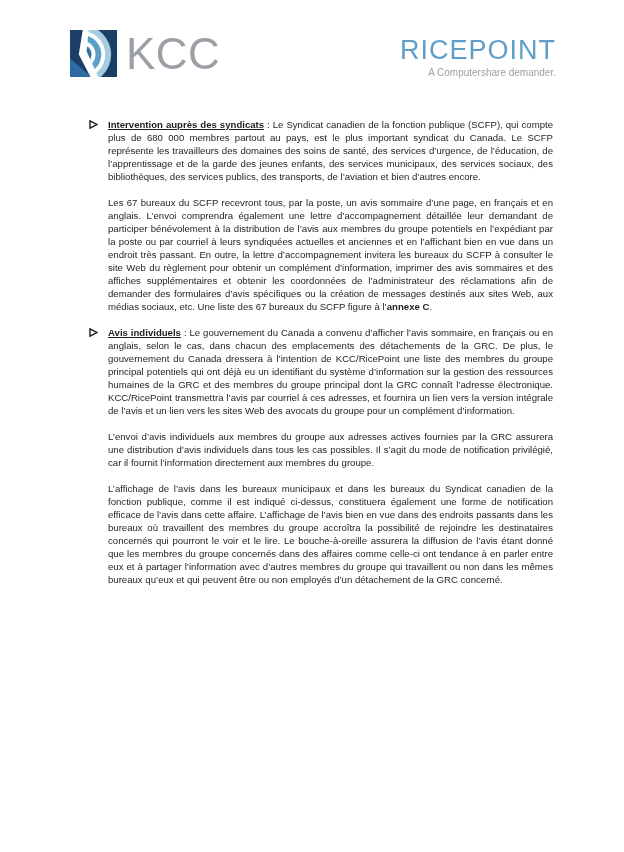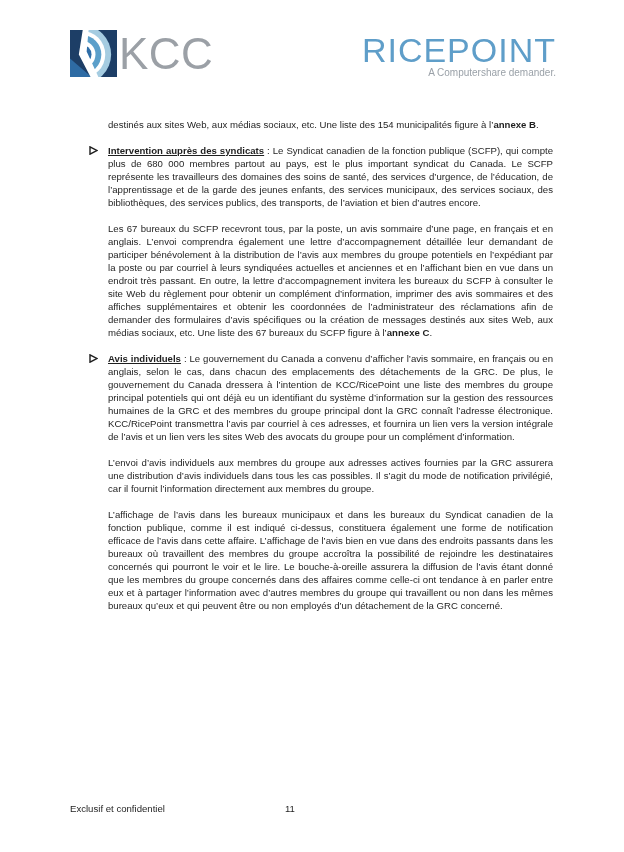--- a/index.html
+++ b/index.html
@@ -14,31 +14,31 @@
   .page { position: absolute; inset: 0; background: #ffffff; }
 
   
   .doc-header {
     position: absolute;
     top: 30px; left: 70px; right: 68px;
     display: flex;
     justify-content: space-between;
     align-items: flex-start;
   }
-  .kcc-logo { display: flex; align-items: center; gap: 2px; }
+  .kcc-logo { display: flex; align-items: center; gap: 9px; }
   .kcc-mark svg { display: block; }
   .kcc-text {
     font-size: 44px;
     line-height: 47px;
     color: var(--kcc-wordmark-gray, #9ba0a6);
     letter-spacing: 0.5px;
   }
   .rp-logo { text-align: right; margin-top: 7px; }
   .rp-text {
-    font-size: 34px;
+    font-size: 27px;
     line-height: 27px;
     letter-spacing: 1px;
     color: var(--ricepoint-blue, #5f9ec9);
   }
   .rp-tagline {
     font-size: 10px;
     line-height: 12px;
     margin-top: 3px;
     color: var(--tagline-gray, #9aa1a8);
   }
@@ -109,34 +109,29 @@
       <span class="kcc-text">KCC</span>
     </div>
 
     <div class="rp-logo">
       <div class="rp-text">RICEPOINT</div>
       <div class="rp-tagline">A Computershare demander.</div>
     </div>
   </header>
 
   <main class="doc-body" id="doc-body">
-      <div class="para"><span>destinés aux sites Web, aux médias sociaux, etc. Une liste des 154 municipalités figure à l’</span><span class="b">annexe B</span><span>.</span></div>
       <div class="para bullet"><span class="bullet-mark">
           <svg width="9" height="9" viewBox="0 0 9 9">
             <path d="M1 0.8 L7.8 4.5 L1 8.2 Z" fill="none" stroke="#1f1f1f" stroke-width="1.4"></path>
           </svg>
         </span><span class="b u">Intervention auprès des syndicats</span><span> : Le Syndicat canadien de la fonction publique (SCFP), qui compte plus de 680 000 membres partout au pays, est le plus important syndicat du Canada. Le SCFP représente les travailleurs des domaines des soins de santé, des services d’urgence, de l’éducation, de l’apprentissage et de la garde des jeunes enfants, des services municipaux, des services sociaux, des bibliothèques, des services publics, des transports, de l’aviation et bien d’autres encore.</span></div>
       <div class="para"><span>Les 67 bureaux du SCFP recevront tous, par la poste, un avis sommaire d’une page, en français et en anglais. L’envoi comprendra également une lettre d’accompagnement détaillée leur demandant de participer bénévolement à la distribution de l’avis aux membres du groupe potentiels en l’expédiant par la poste ou par courriel à leurs syndiquées actuelles et anciennes et en l’affichant bien en vue dans un endroit très passant. En outre, la lettre d’accompagnement invitera les bureaux du SCFP à consulter le site Web du règlement pour obtenir un complément d’information, imprimer des avis sommaires et des affiches supplémentaires et obtenir les coordonnées de l’administrateur des réclamations afin de demander des formulaires d’avis spécifiques ou la création de messages destinés aux sites Web, aux médias sociaux, etc. Une liste des 67 bureaux du SCFP figure à l’</span><span class="b">annexe C</span><span>.</span></div>
       <div class="para bullet"><span class="bullet-mark">
           <svg width="9" height="9" viewBox="0 0 9 9">
             <path d="M1 0.8 L7.8 4.5 L1 8.2 Z" fill="none" stroke="#1f1f1f" stroke-width="1.4"></path>
           </svg>
         </span><span class="b u">Avis individuels</span><span> : Le gouvernement du Canada a convenu d’afficher l’avis sommaire, en français ou en anglais, selon le cas, dans chacun des emplacements des détachements de la GRC. De plus, le gouvernement du Canada dressera à l’intention de KCC/RicePoint une liste des membres du groupe principal potentiels qui ont déjà eu un identifiant du système d’information sur la gestion des ressources humaines de la GRC et des membres du groupe principal dont la GRC connaît l’adresse électronique. KCC/RicePoint transmettra l’avis par courriel à ces adresses, et fournira un lien vers la version intégrale de l’avis et un lien vers les sites Web des avocats du groupe pour un complément d’information.</span></div>
       <div class="para"><span>L’envoi d’avis individuels aux membres du groupe aux adresses actives fournies par la GRC assurera une distribution d’avis individuels dans tous les cas possibles. Il s’agit du mode de notification privilégié, car il fournit l’information directement aux membres du groupe.</span></div>
       <div class="para"><span>L’affichage de l’avis dans les bureaux municipaux et dans les bureaux du Syndicat canadien de la fonction publique, comme il est indiqué ci-dessus, constituera également une forme de notification efficace de l’avis dans cette affaire. L’affichage de l’avis bien en vue dans des endroits passants dans les bureaux où travaillent des membres du groupe accroîtra la possibilité de rejoindre les destinataires concernés qui pourront le voir et le lire. Le bouche-à-oreille assurera la diffusion de l’avis étant donné que les membres du groupe concernés dans des affaires comme celle-ci ont tendance à en parler entre eux et à partager l’information avec d’autres membres du groupe qui travaillent ou non dans les mêmes bureaux qu’eux et qui peuvent être ou non employés d’un détachement de la GRC concerné.</span></div>
     </main>
 
-  <footer class="doc-footer">
-    <span class="footer-left">Exclusif et confidentiel</span>
-    <span class="footer-page">11</span>
-  </footer>
 
 </div>
 
 </body></html>

